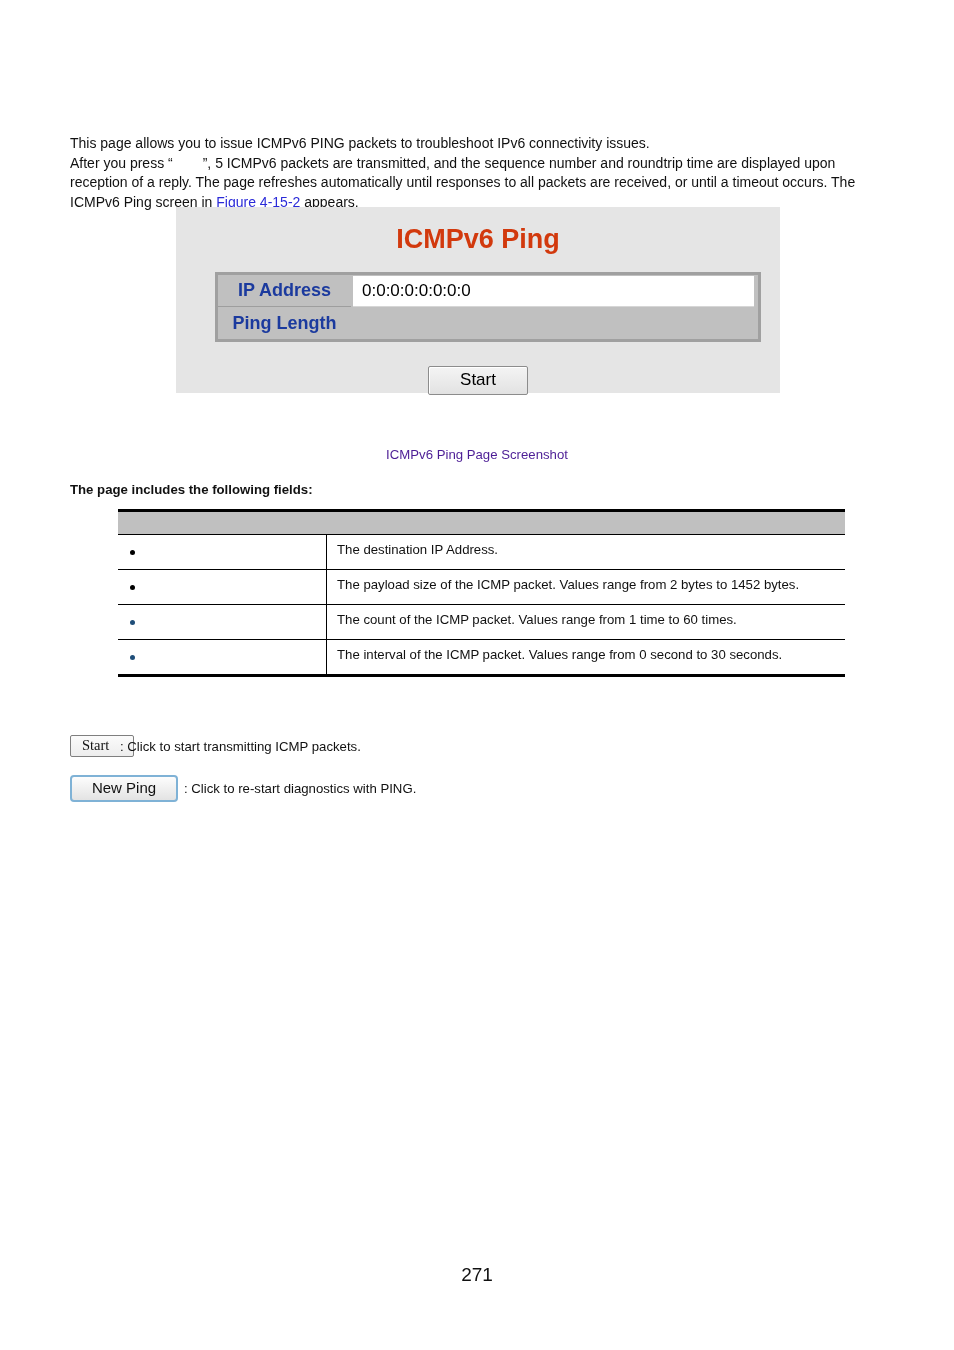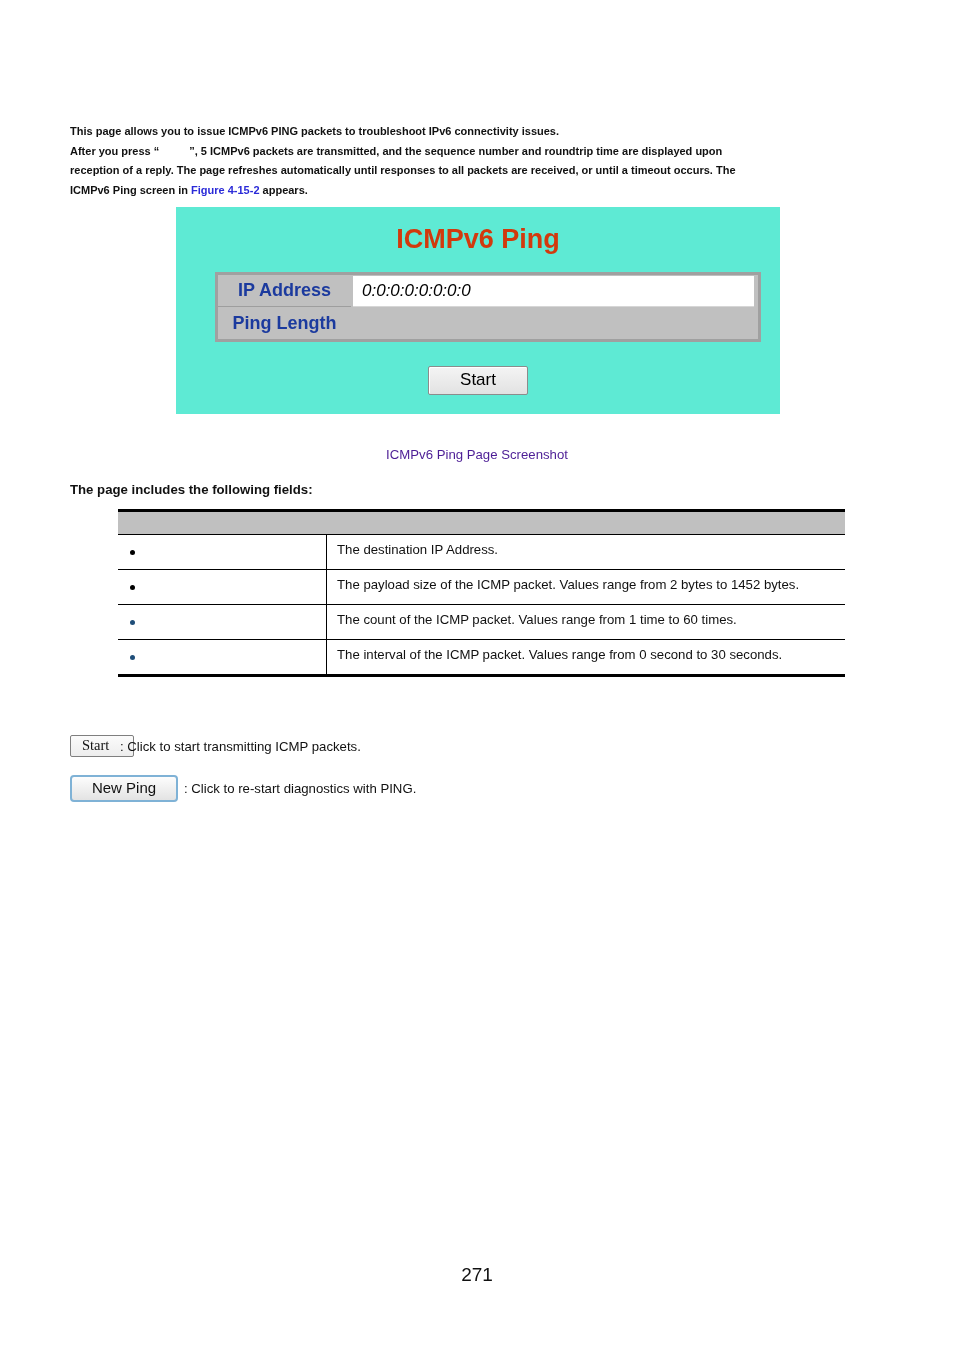--- a/index.html
+++ b/index.html
@@ -13,44 +13,43 @@
     font-family: "Liberation Sans", sans-serif;
     color: #000000;
     position: relative;
     overflow: hidden;
   }
 
   
   .intro {
     position: absolute;
     left: 70px;
-    top: 122px;
+    top: 134px;
     width: 818px;
-    font-size: 11px;
+    font-size: 14px;
     line-height: 19.5px;
     color: #111111;
-    font-weight: bold;
   }
   .intro .line { white-space: pre-wrap; }
   .figlink {
     color: #2a2ad8;
   }
   .gapquote {
     display: inline-block;
     width: 30px;
   }
 
   
   .shot {
     position: absolute;
     left: 176px;
     top: 207px;
     width: 604px;
-    height: 207px;
-    background: #5eead4;
+    height: 186px;
+    background: #e5e5e5;
   }
   .shot-title {
     text-align: center;
     font-family: "Liberation Sans", sans-serif;
     font-weight: bold;
     font-size: 27px;
     color: #d2390d;
     letter-spacing: 0px;
     padding-top: 17px;
   }
@@ -84,21 +83,20 @@
     box-sizing: border-box;
   }
   .form-row:last-child .form-label { border-bottom: none; }
   .form-inputcell {
     flex: 1;
     background: #c0c0c0;
     padding: 0 4px 0 2px;
     box-sizing: border-box;
     display: flex;
     align-items: center;
-    font-style: italic;
   }
   .form-input {
     flex: 1;
     background: #ffffff;
     border: none;
     border-bottom: 1px solid #d6d6d6;
     height: 31px;
     display: flex;
     align-items: center;
     font-size: 17px;

